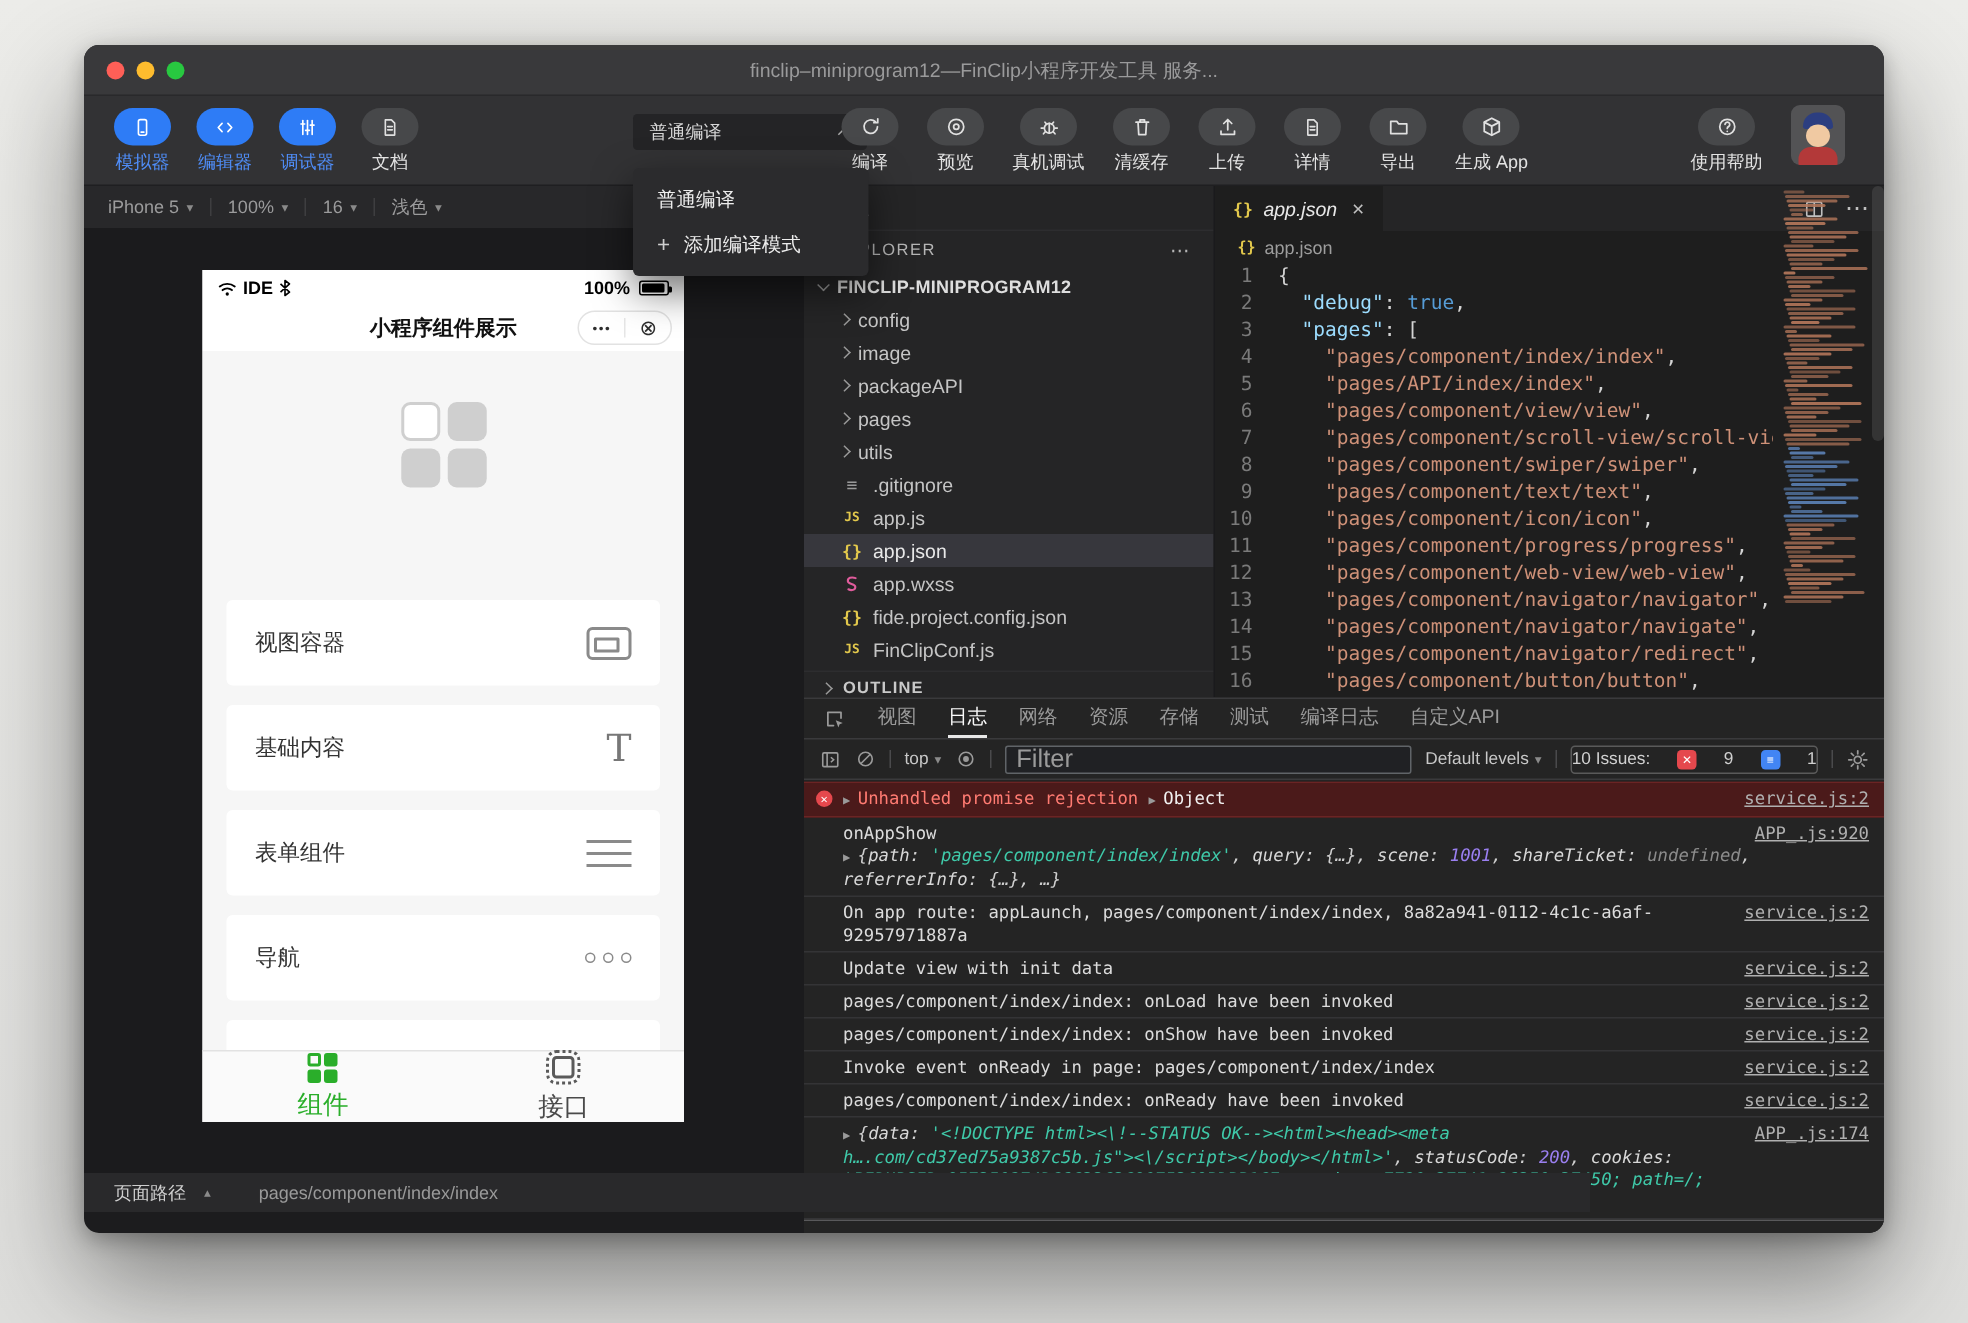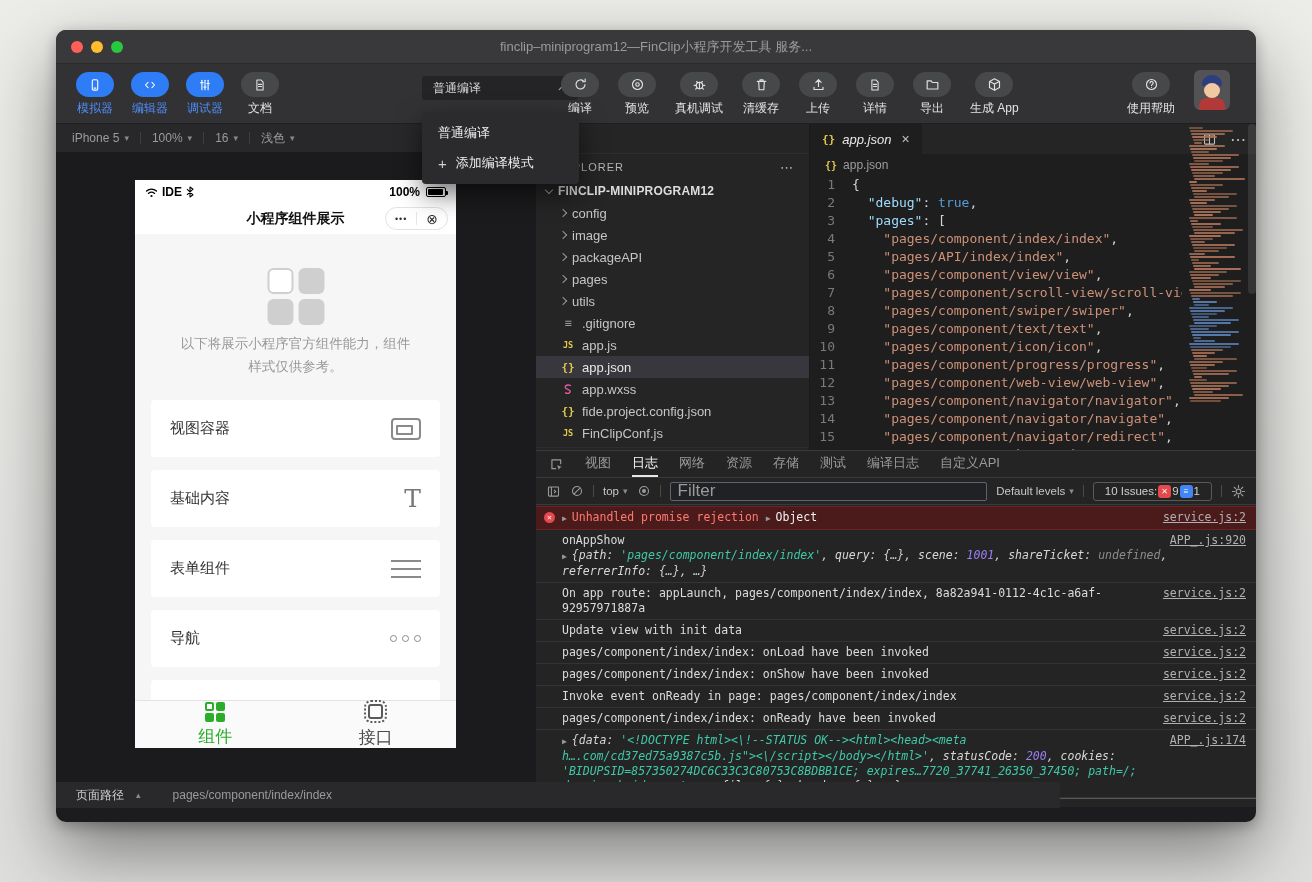--- a/index.html
+++ b/index.html
@@ -120,32 +120,32 @@
   .crumb .braces{color:#e2c84c;font-family:"DejaVu Sans Mono",monospace;font-size:10px;font-weight:bold}
   .code{position:absolute;left:0;top:52px;right:74px;bottom:0;font:13px/18px "DejaVu Sans Mono",monospace;white-space:pre;overflow:hidden}
   .cl{display:flex;height:18px}
   .ln{width:42px;text-align:right;padding-right:17px;color:#7a7a7a;flex:none}
   .tk-p{color:#d4d4d4}.tk-k{color:#9cdcfe}.tk-s{color:#ce9178}.tk-b{color:#569cd6}
   .minimap{position:absolute;right:9px;top:2px;width:60px;bottom:0;overflow:hidden}
   .mbar{height:2px;margin:1px 0 0 2px;border-radius:1px}
   .vscroll{position:absolute;right:0;top:0;width:8px;height:170px;background:rgba(130,130,130,.22);border-radius:4px}
 
   
-  .debug{position:absolute;left:480px;top:326px;width:720px;height:357px;background:#242424;border-top:1px solid #3a3a3c}
+  .debug{position:absolute;left:480px;top:341px;width:720px;height:357px;background:#242424;border-top:1px solid #3a3a3c}
   .dtabs{height:27px;display:flex;align-items:center;gap:21px;padding:0 13px;border-bottom:1px solid #3a3a3c}
   .dtab{height:100%;display:flex;align-items:center;font-size:13px;color:#9a9a9a;border-bottom:2px solid transparent}
   .dtab.active{color:#fafafa;border-bottom-color:#e8e8e8}
   .dbar{height:27px;display:flex;align-items:center;gap:9px;padding:0 10px;border-bottom:1px solid #3a3a3c;color:#9a9a9a}
   .dbar .vsep{background:#4a4a4c}
   .topsel{display:flex;align-items:center;gap:4px;font-size:11.5px;color:#c8c8c8}
   .filter{flex:1;height:19px;background:#202124;border:1px solid #606468;border-radius:2px;color:#ddd;font-size:17px;
           font-family:"Liberation Sans","DejaVu Sans",sans-serif;padding:0 7px;outline:none}
   .filter::placeholder{color:#9a9a9a}
   .levels{display:flex;align-items:center;gap:4px;font-size:11.5px;color:#c8c8c8;white-space:nowrap}
-  .issues{display:flex;align-items:center;gap:1px;border:1px solid #5a5a5a;border-radius:3px;padding:2px 11px;font-size:11.5px;color:#d0d0d0;white-space:nowrap}
+  .issues{display:flex;align-items:center;gap:18px;border:1px solid #5a5a5a;border-radius:3px;padding:2px 0;font-size:11.5px;color:#d0d0d0;white-space:nowrap}
   .bdg{width:13px;height:13px;border-radius:3px;color:#fff;font-size:8px;font-weight:bold;display:flex;align-items:center;justify-content:center}
   .bdg.red{background:#e5484d}.bdg.blue{background:#4285f4}
   .console{position:absolute;left:0;right:0;top:55px;bottom:0;font:11.5px/15px "DejaVu Sans Mono",monospace;color:#dcdcdc;overflow:hidden}
   .crow{position:relative;padding:3px 10px 3px 26px;border-bottom:1px solid #343436}
   .crow.error{background:#4b1a1a;border-top:1px solid #6b2424;border-bottom:1px solid #6b2424}
   .erricon{position:absolute;left:8px;top:5px;width:11px;height:11px;border-radius:50%;background:#e5484d;color:#fff;
            font-size:8px;line-height:11px;text-align:center;font-weight:bold}
   .lnk{float:right;margin-left:14px;color:#b0b0b0;text-decoration:underline;white-space:nowrap}
   .caret{display:inline-block;font-size:8px;color:#9a9a9a;margin-right:5px}
   .ce{color:#ff7b72}.cw{color:#f2f2f2}
@@ -403,24 +403,20 @@
             <span class="cap-x">⊗</span>
           </span>
         </div>
         <div class="p-content">
           <div class="logo">
               <i></i>
               <i></i>
               <i></i>
               <i></i>
             </div>
-          <div class="intro">
-            <div>以下将展示小程序官方组件能力，组件</div>
-            <div>样式仅供参考。</div>
-          </div>
           <div id="sim-cards">
               <div class="pcard" style="top: 166px;">
                 <span class="plbl">视图容器</span>
                 <span class="icn">
                   <span class="ic-layout"></span>
                 </span>
               </div>
               <div class="pcard" style="top: 236px;">
                 <span class="plbl">基础内容</span>
                 <span class="icn">

